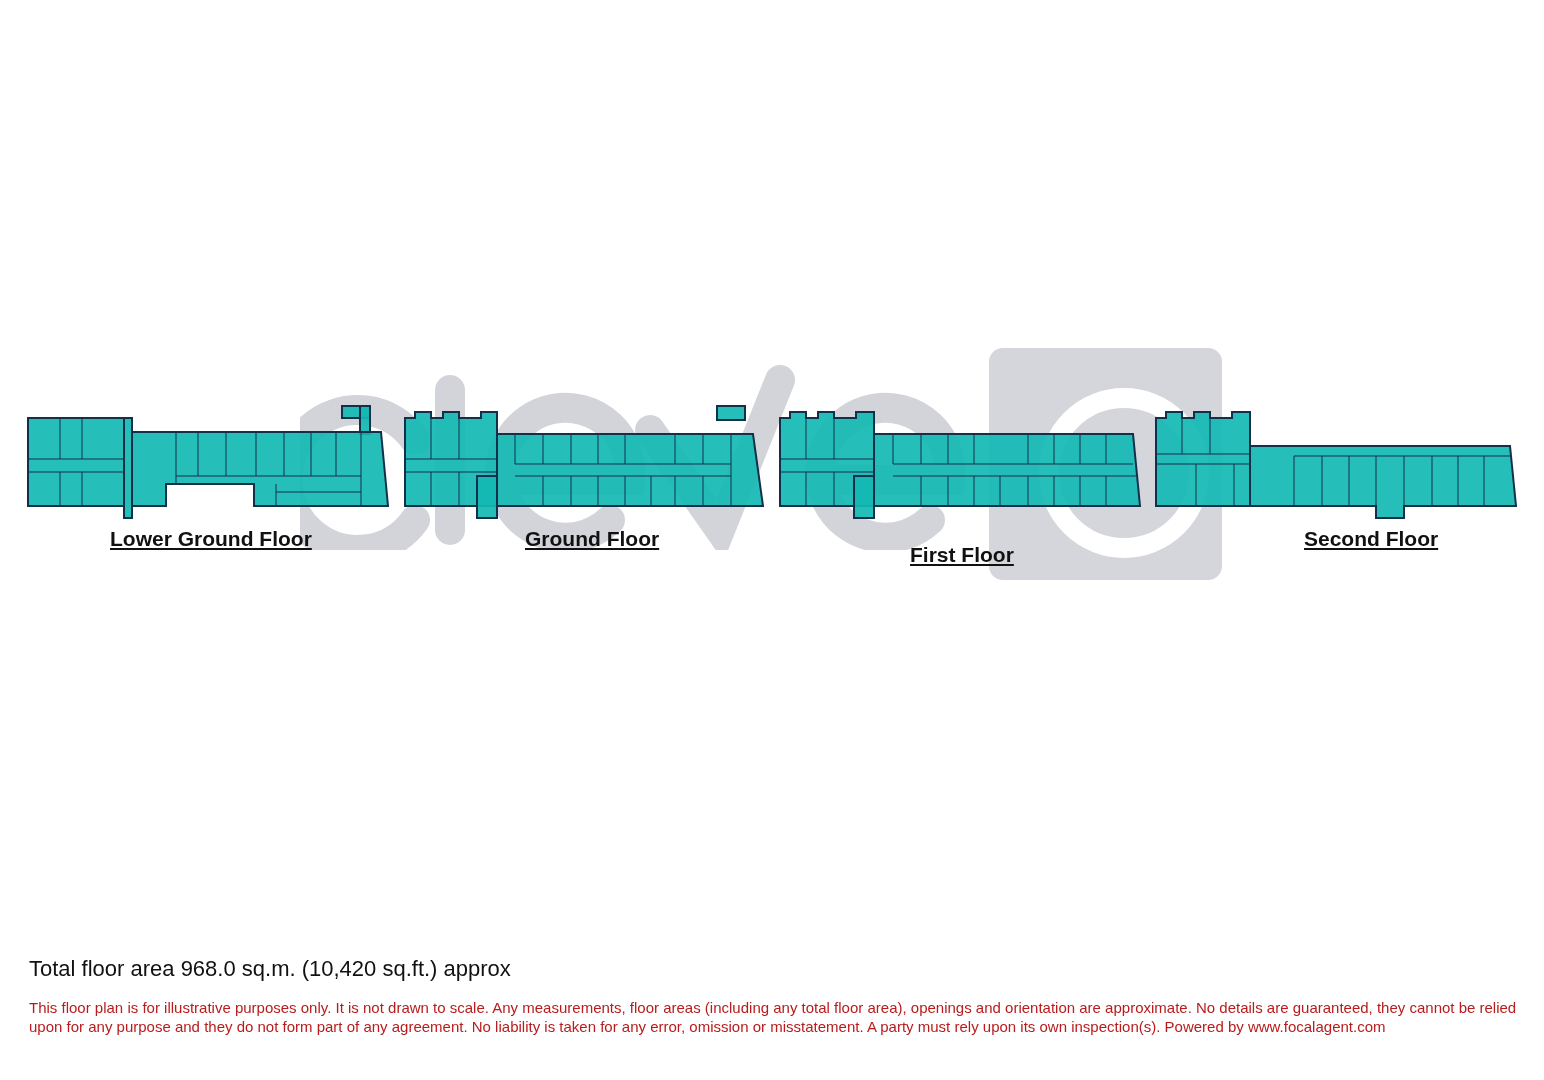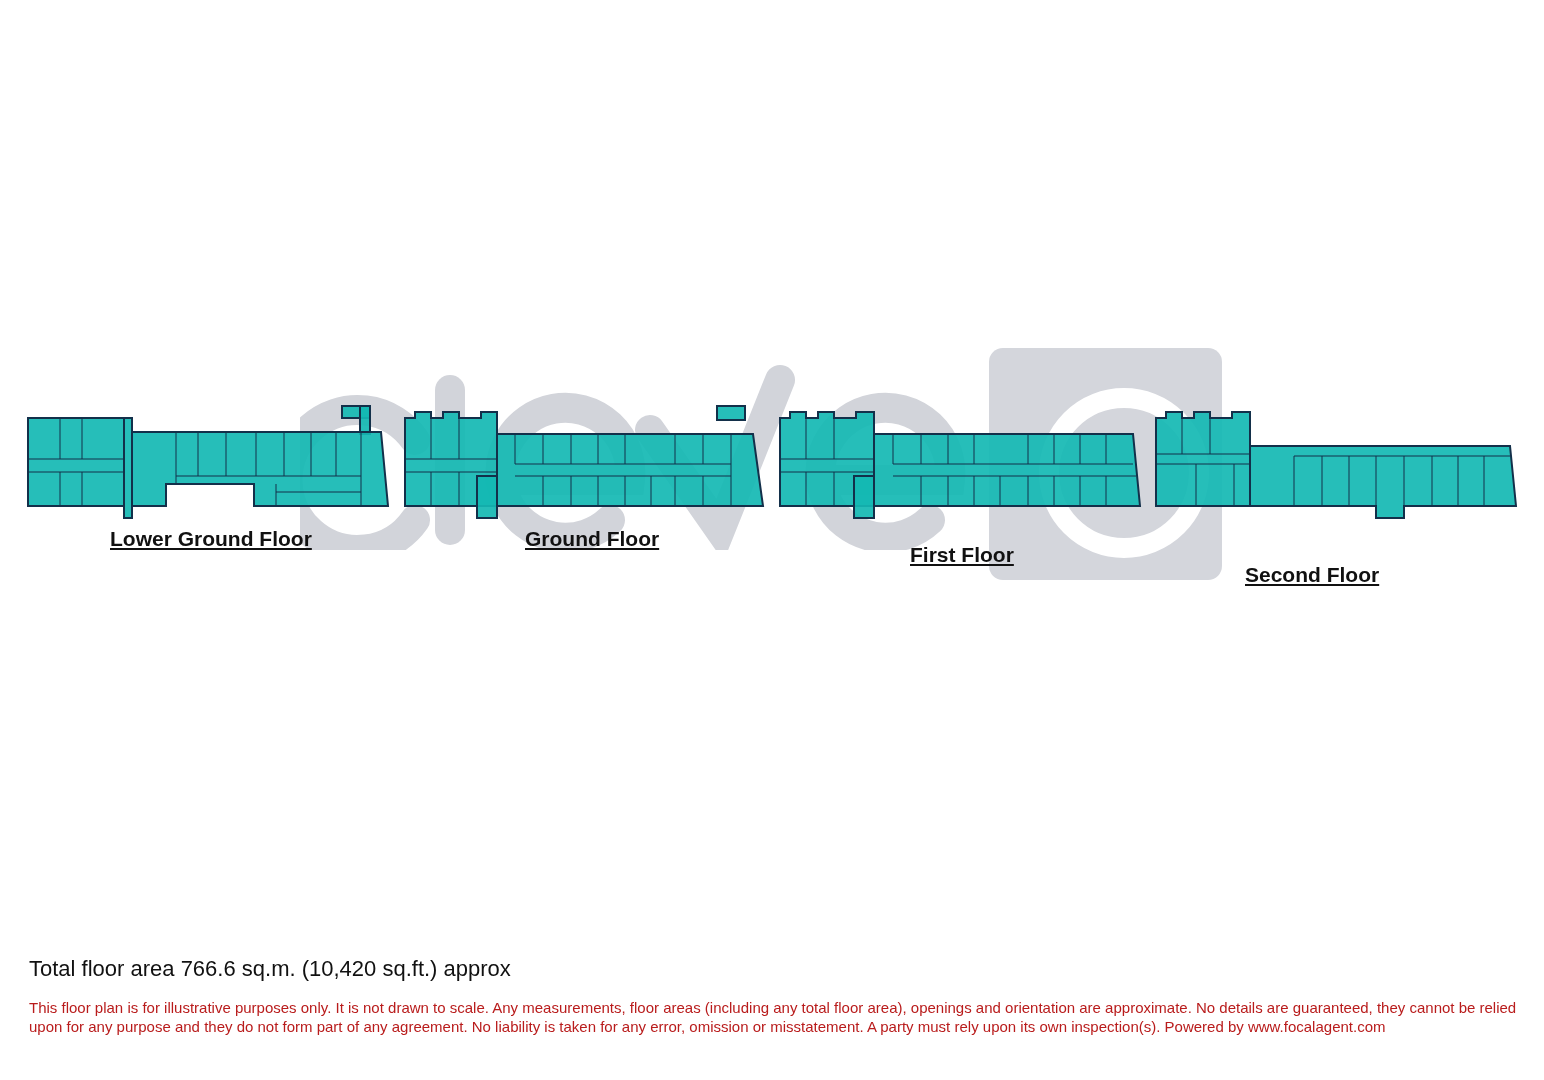--- a/index.html
+++ b/index.html
@@ -153,16 +153,16 @@
       <line x1="195" y1="52" x2="195" y2="102"></line>
         <line x1="222" y1="52" x2="222" y2="102"></line>
       <line x1="250" y1="52" x2="250" y2="102"></line>
         <line x1="278" y1="52" x2="278" y2="102"></line>
       <line x1="304" y1="52" x2="304" y2="102"></line>
         <line x1="330" y1="52" x2="330" y2="102"></line>
       <line x1="140" y1="52" x2="356" y2="52"></line>
     </g>
   </svg>
 </div>
-<div class="floor-label" style="left:1245px;top:527px;margin-top:36px;">Second Floor</div>
+<div class="floor-label" style="left:1304px;top:527px;">Second Floor</div>
 
-<div class="total">Total floor area 766.6 sq.m. (10,420 sq.ft.) approx</div>
+<div class="total">Total floor area 968.0 sq.m. (10,420 sq.ft.) approx</div>
 <div class="disclaimer">This floor plan is for illustrative purposes only. It is not drawn to scale. Any measurements, floor areas (including any total floor area), openings and orientation are approximate. No details are guaranteed, they cannot be relied upon for any purpose and they do not form part of any agreement. No liability is taken for any error, omission or misstatement. A party must rely upon its own inspection(s). Powered by www.focalagent.com</div>
 
 </body></html>

